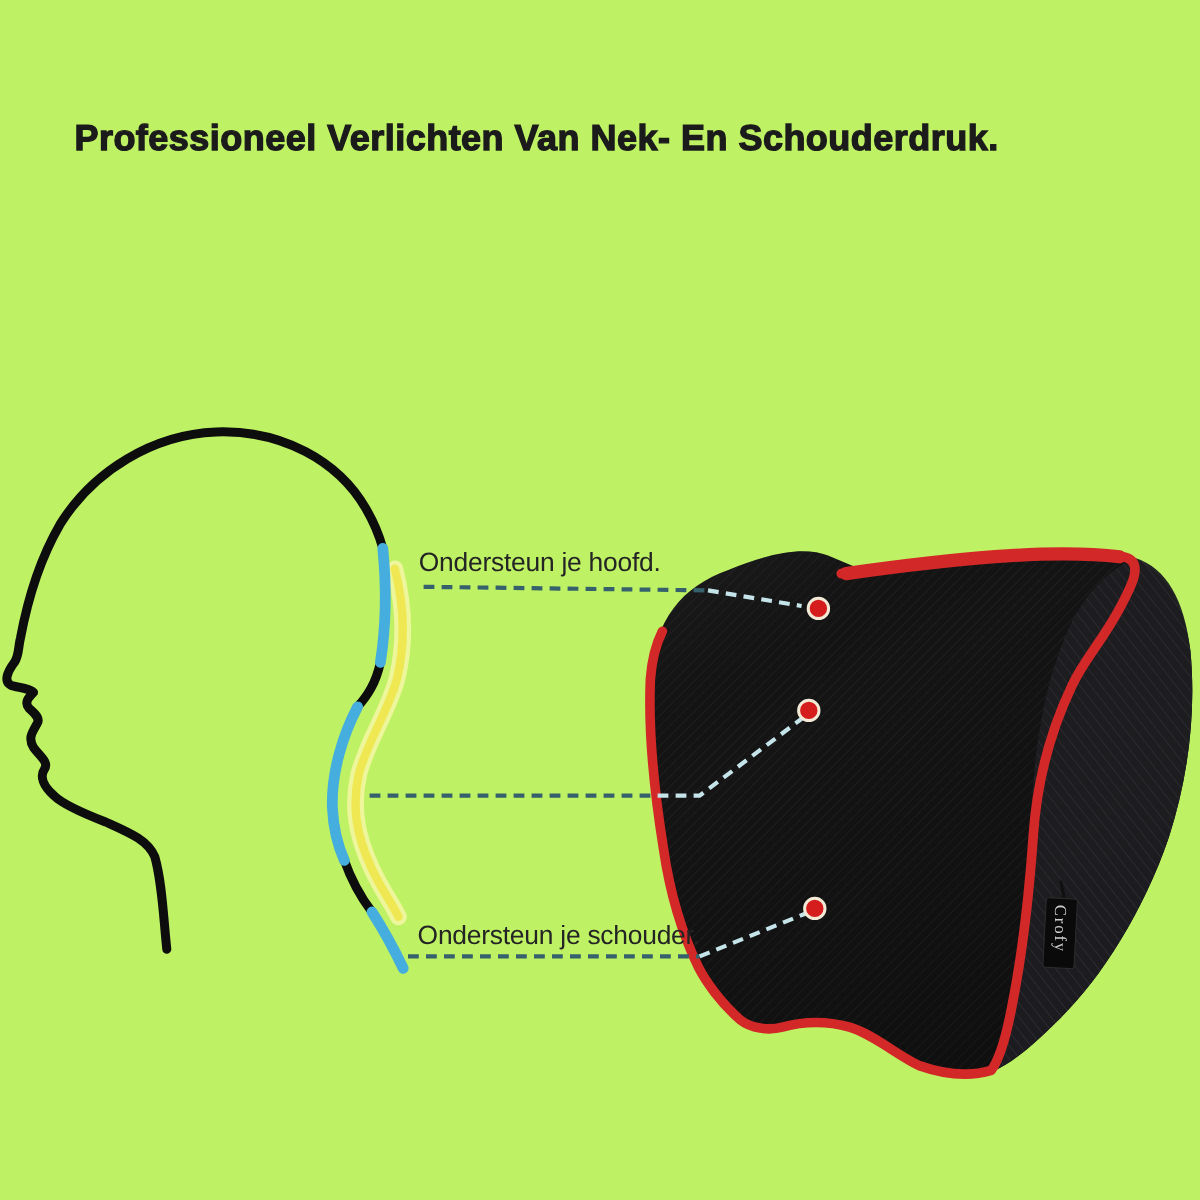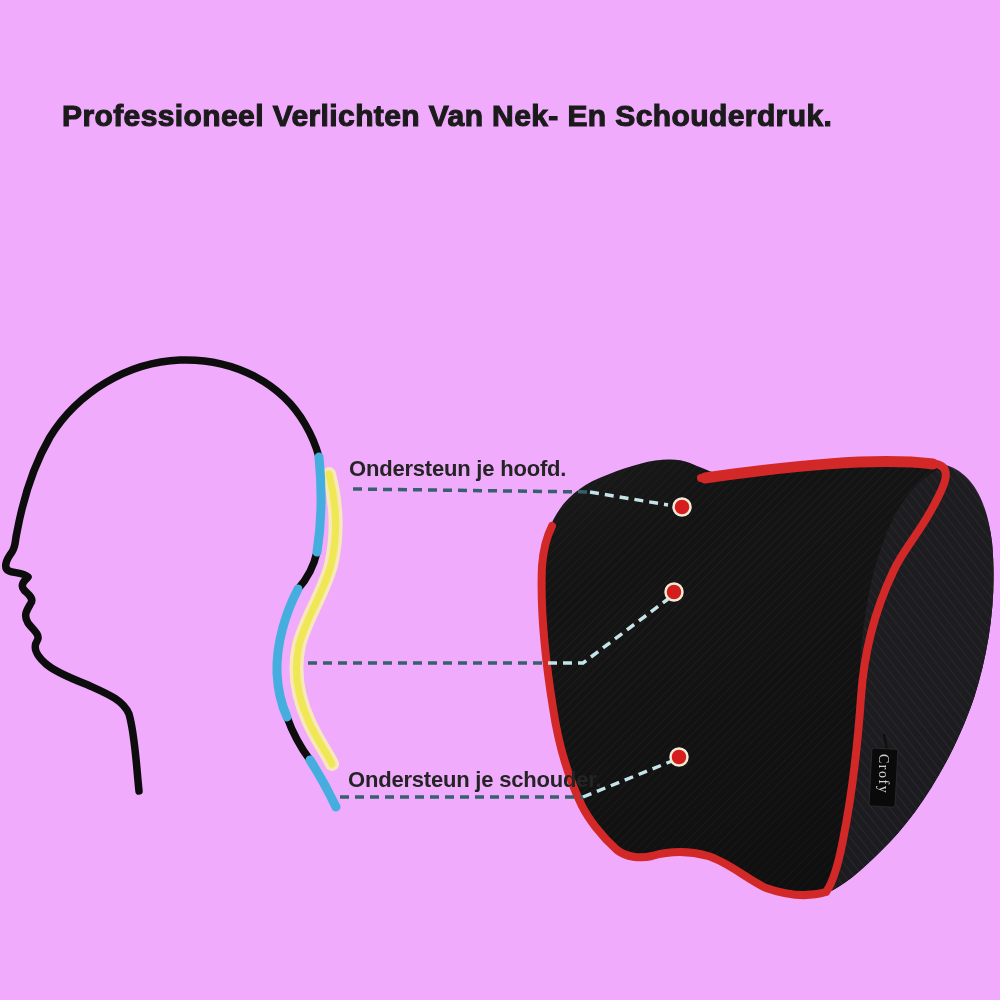--- a/index.html
+++ b/index.html
@@ -1,31 +1,31 @@
 <!DOCTYPE html>
 <html><head>
 <meta charset="utf-8">
 <style>
   html,body{margin:0;padding:0;background:#ffffff;}
   .canvas{
-    position:relative;width:1000px;height:1000px;background:#f0abfc;overflow:hidden;
+    position:relative;width:1000px;height:1000px;background:#bef264;overflow:hidden;
     font-family:"Liberation Sans","DejaVu Sans",sans-serif;
   }
   .headline{
     position:absolute;left:62px;top:98px;width:890px;
     font-size:30px;line-height:36px;font-weight:800;color:#1b1b1b;
     letter-spacing:.4px;-webkit-text-stroke:1.1px #1b1b1b;white-space:nowrap;
   }
   .description{position:absolute;left:62px;top:157px;color:#323232;}
   .description .line{
     font-size:31px;line-height:45px;white-space:nowrap;letter-spacing:-.3px;
     transform:scaleX(.97);transform-origin:left center;
   }
   .callout{
-    position:absolute;font-size:22px;font-weight:700;color:#242424;
+    position:absolute;font-size:22px;font-weight:400;color:#242424;
     letter-spacing:-.2px;white-space:nowrap;
   }
   .callout.hoofd{left:349px;top:456px;}
   .callout.nek{left:316px;top:629px;}
   .callout.schouder{left:328px;top:767px;margin-left:20px;}
   svg.illustration{position:absolute;left:0;top:0;}
 </style>
 </head>
 <body>
 

